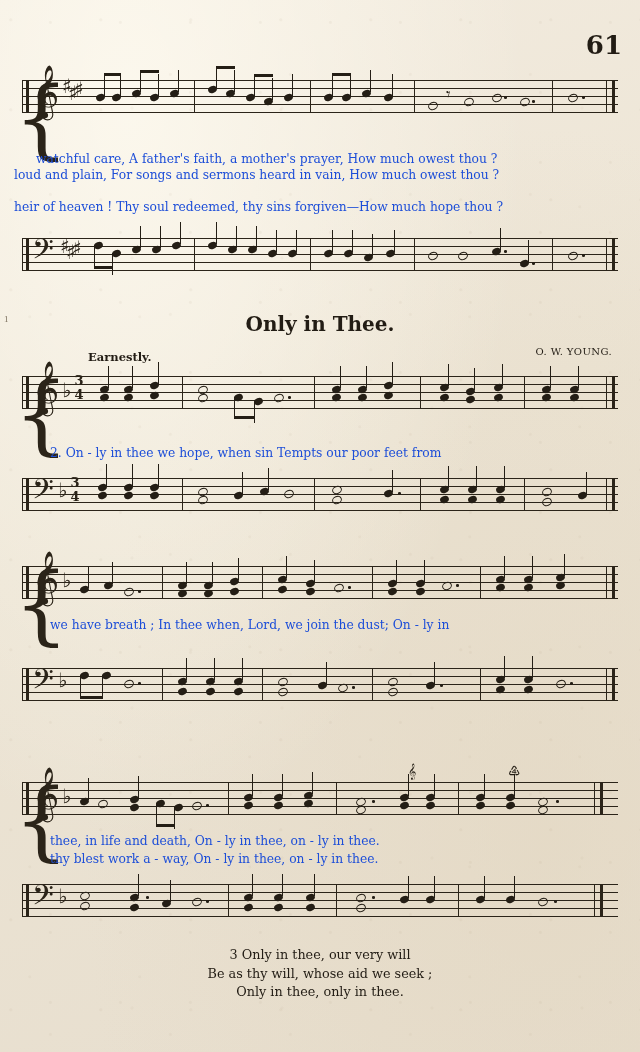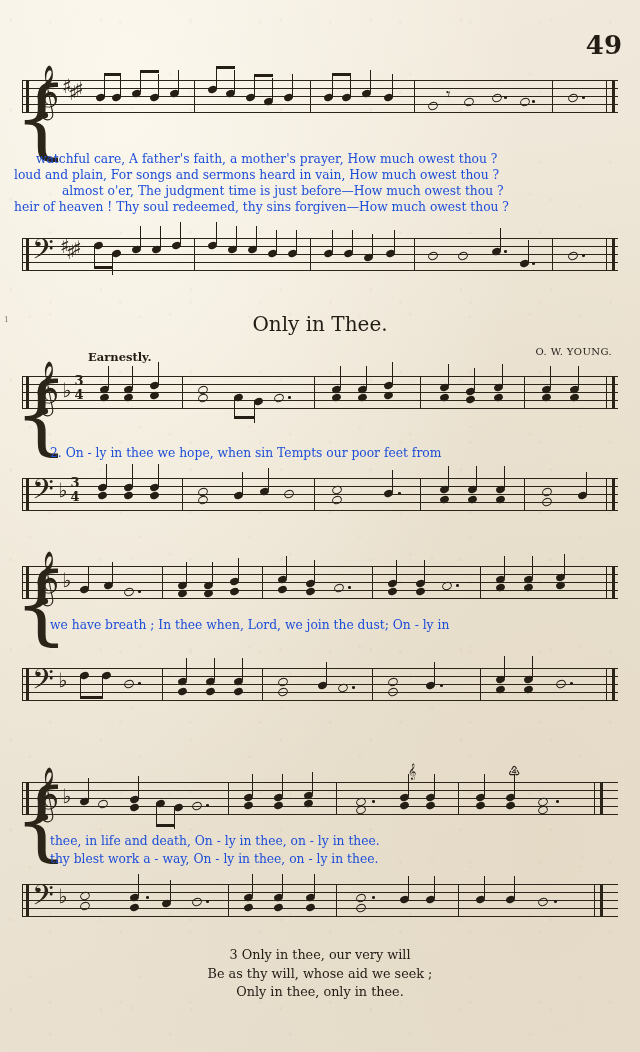--- a/index.html
+++ b/index.html
@@ -78,21 +78,21 @@
     color: #7a6e5c;
   }
 
   
   .song2-title {
     position: absolute;
     left: 0; right: 0;
     top: 312px;
     text-align: center;
     font-family: "DejaVu Serif", serif;
-    font-weight: normal;
+    font-weight: bold;
     font-size: 20px;
   }
   .tempo {
     position: absolute;
     left: 88px;
     top: 350px;
     font-family: "DejaVu Serif", serif;
     font-weight: bold;
     font-size: 11.5px;
   }
@@ -237,21 +237,21 @@
   }
 </style>
 </head>
 <body>
 
 <div class="page"></div>
 <div class="grain"></div>
 
 <div class="content">
 
-  <div class="page-num">49</div>
+  <div class="page-num">61</div>
   <div class="edge-mark">1</div>
 
   <div class="system" style="left:22px; top:80px; width:596px; height:40px;">
     <div class="brace" style="left:-8px; top:38px;">{</div>
     <div class="staff">
       <div class="ln"></div>
         <div class="ln"></div>
         <div class="ln"></div>
         <div class="ln"></div>
         <div class="ln"></div>
@@ -312,22 +312,21 @@
     <div class="barline" style="left:530px;"></div>
 
     <div class="note open" style="left:546px; top:14px;"></div>
     <div class="dot" style="left:560px; top:16px;"></div>
     <div class="barline" style="left:584px;"></div>
     <div class="barline thick" style="left:590px;"></div>
   </div>
 
   <div class="lyric-line" style="left:36px; top:152px;">watchful care, A father's faith, a mother's prayer, How much owest thou ?</div>
   <div class="lyric-line" style="left:14px; top:168px;">loud and plain, For songs and sermons heard in vain, How much owest thou ?</div>
-  <div class="lyric-line" style="left:62px; top:184px;">almost o'er, The judgment time is just before—How much owest thou ?</div>
-  <div class="lyric-line" style="left:14px; top:200px;">heir of heaven ! Thy soul redeemed, thy sins forgiven—How much owest thou ?</div>
+  <div class="lyric-line" style="left:14px; top:200px;">heir of heaven ! Thy soul redeemed, thy sins forgiven—How much hope thou ?</div>
 
   <div class="system" style="left:22px; top:238px; width:596px; height:40px;">
     <div class="staff">
       <div class="ln"></div>
         <div class="ln"></div>
         <div class="ln"></div>
         <div class="ln"></div>
         <div class="ln"></div>
     </div>
     <div class="barline" style="left:0px;"></div>

